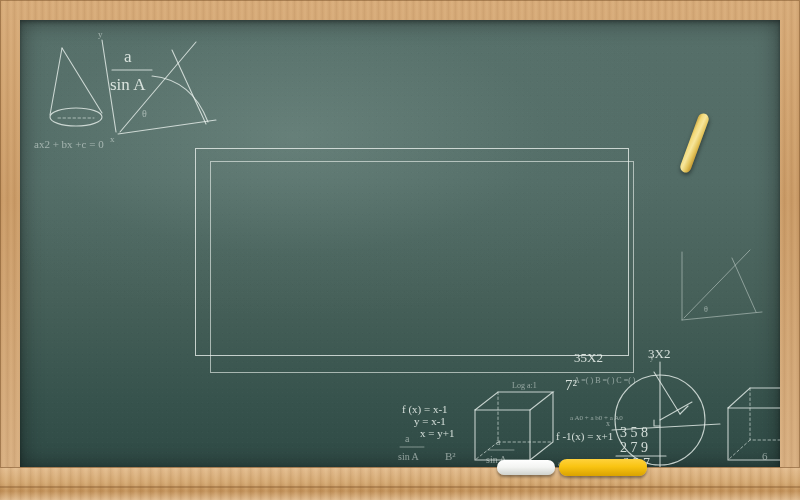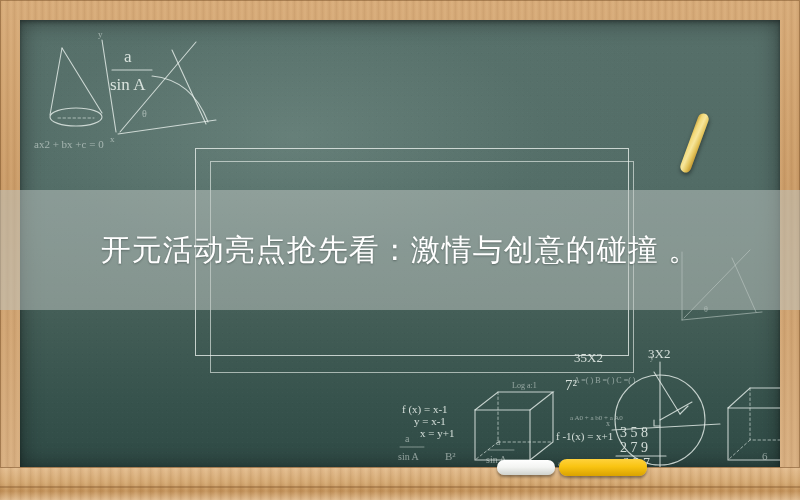--- a/index.html
+++ b/index.html
@@ -314,21 +314,18 @@
         <text class="chalk-txt-faint" x="684" y="292" font-size="8">θ</text>
       </g>
     </svg>
 
     <div class="deco-frame outer"></div>
     <div class="deco-frame inner"></div>
 
     <div class="chalk-stick-yellow-board"></div>
   </div>
 
-  <div class="band">
-    <h1 class="headline">开元活动亮点抢先看：激情与创意的碰撞 。</h1>
-  </div>
 
   <div class="chalk-ledge"></div>
   <div class="chalk-stick-white"></div>
   <div class="chalk-stick-yellow-tray"></div>
 
 </div>
 
 </body></html>

